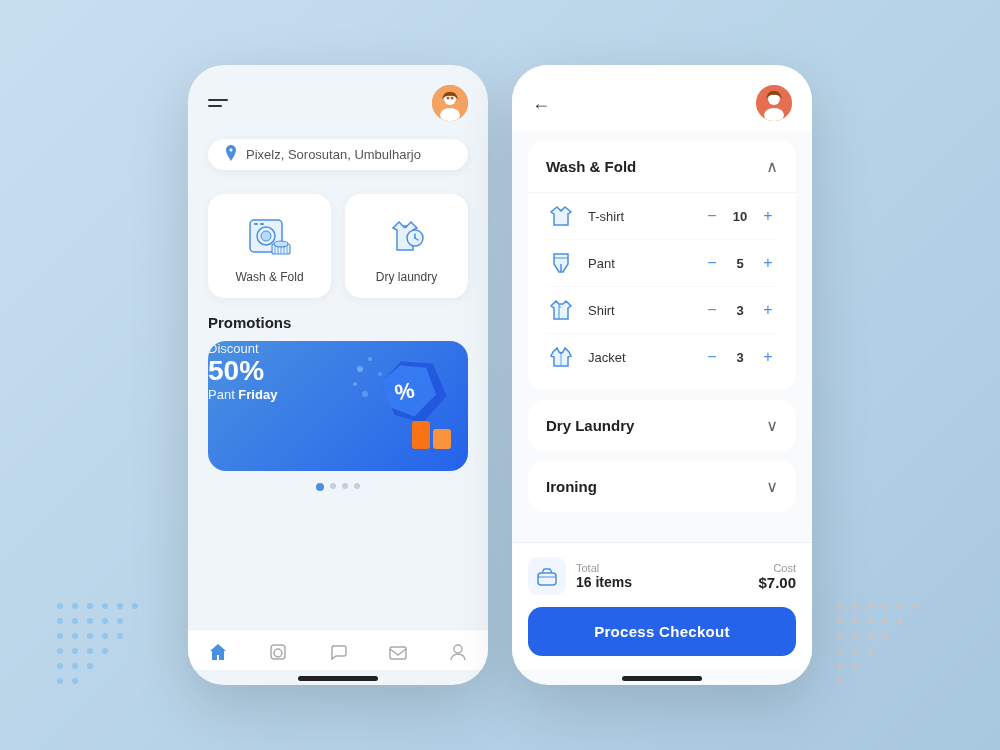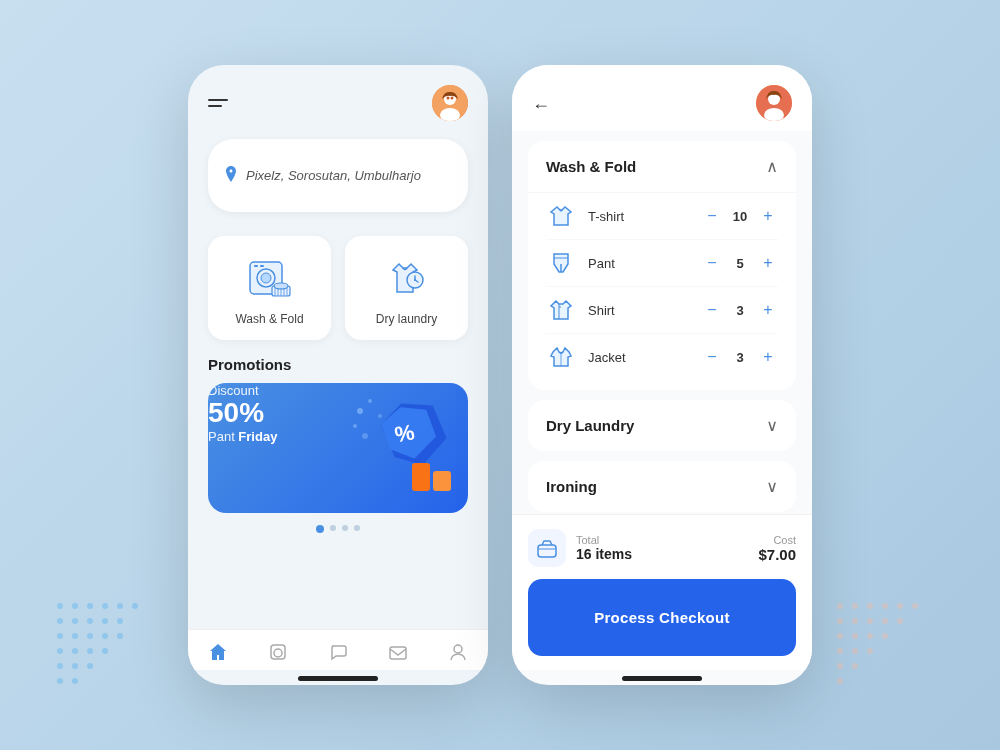--- a/index.html
+++ b/index.html
@@ -70,26 +70,25 @@
       align-items: center;
       justify-content: center;
       font-size: 14px;
     }
     .avatar svg { width: 36px; height: 36px; }
 
     .location-bar {
       margin: 8px 20px;
       background: white;
       border-radius: 25px;
-      padding: 27px 16px;
+      padding: 6px 16px;
       display: flex;
       align-items: center;
       gap: 8px;
       box-shadow: 0 2px 8px rgba(0,0,0,0.06);
-      font-style: italic;
     }
     .location-pin {
       color: #4a90e2;
       font-size: 14px;
     }
     .location-text {
       font-size: 13px;
       color: #555;
     }
 
@@ -372,21 +371,21 @@
       font-weight: 700;
       color: #222;
     }
 
     .checkout-btn {
       width: 100%;
       background: #2563eb;
       color: white;
       border: none;
       border-radius: 14px;
-      padding: 30px;
+      padding: 16px;
       font-size: 15px;
       font-weight: 700;
       cursor: pointer;
       letter-spacing: 0.3px;
     }
 
     .dots-blue { position: absolute; bottom: 60px; left: 60px; }
   </style>
 </head>
 <body>

